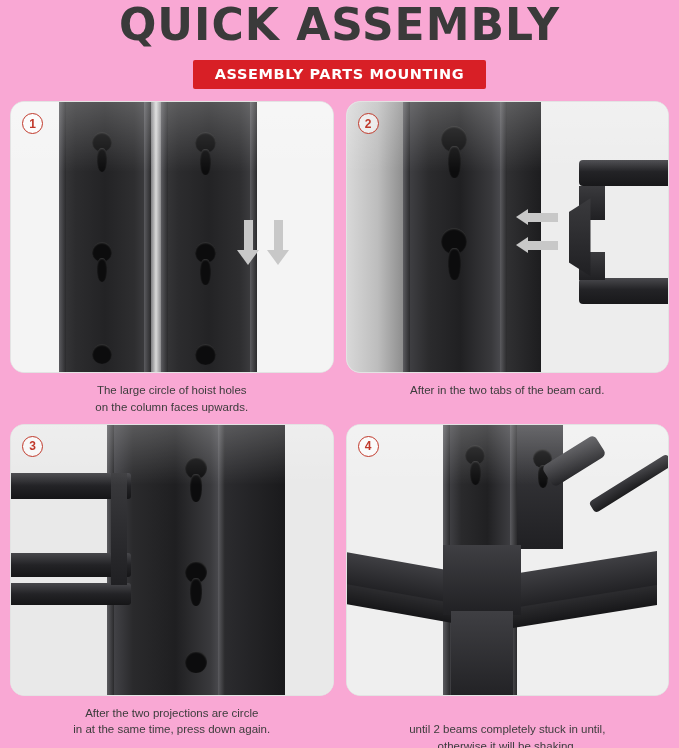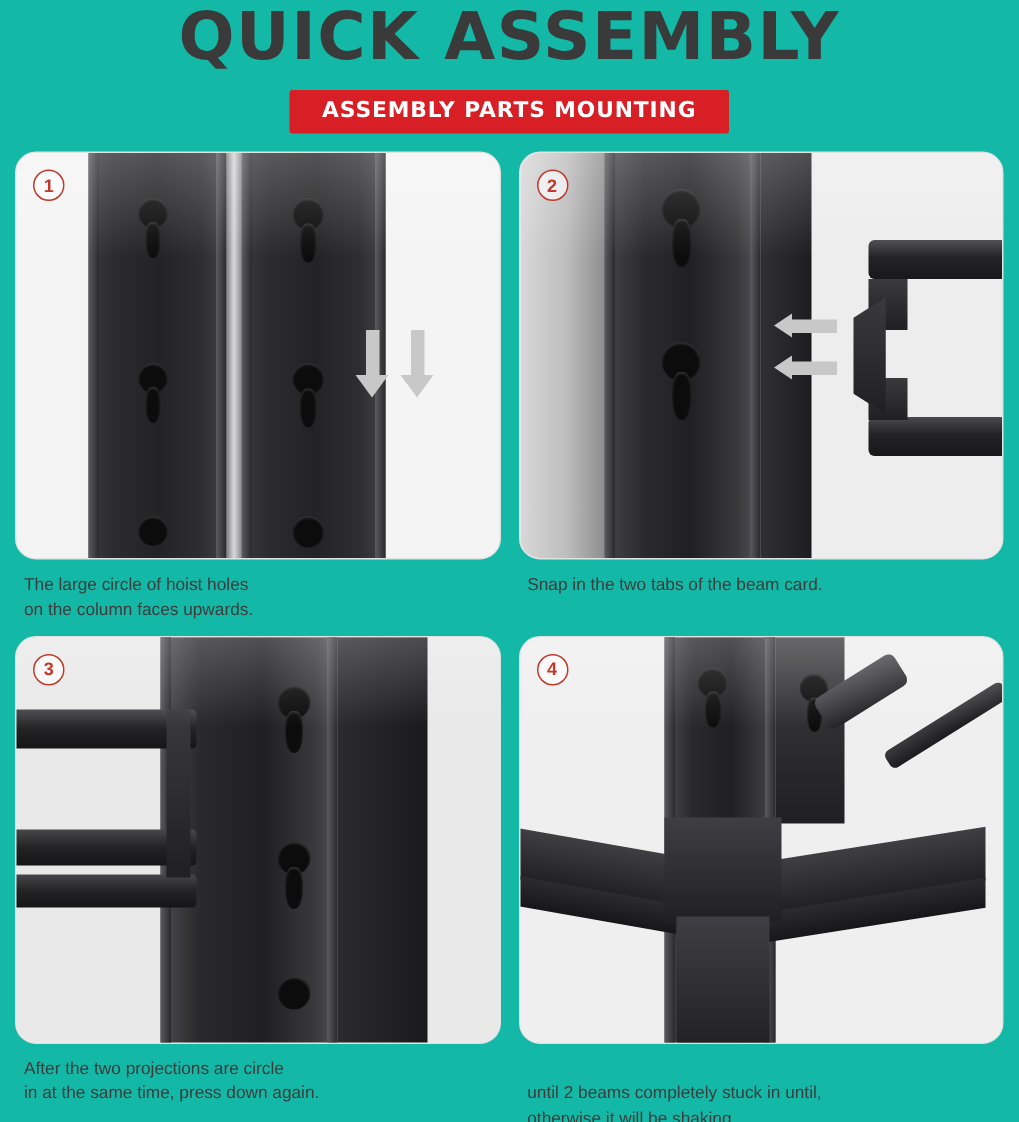--- a/index.html
+++ b/index.html
@@ -7,21 +7,21 @@
     width: 679px;
     height: 748px;
     background: #ffffff;
     font-family: "Liberation Sans", sans-serif;
     overflow: hidden;
   }
   .page {
     position: relative;
     width: 679px;
     height: 748px;
-    background: #14b8a6;
+    background: #f9a8d4;
   }
 
   
   .title {
     text-align: center;
     font-size: 44px;
     font-weight: bold;
     letter-spacing: 1px;
     color: #3a3a3a;
     line-height: 1.05;
@@ -59,21 +59,21 @@
   .photo {
     position: relative;
     width: 100%;
     height: 272px;
     border: 1px solid #e3e3e3;
     border-radius: 14px;
     overflow: hidden;
     background: #f2f2f2;
   }
   .caption {
-    text-align: left;
+    text-align: center;
     font-size: 11.5px;
     color: #3c3c3c;
     line-height: 1.45;
     padding: 9px 6px 2px 6px;
   }
 
   
   .step-num {
     position: absolute;
     top: 11px;
@@ -292,21 +292,21 @@
         </div>
         <div>
           <div class="arrow-shaft" style="left:181px; top:139px; width:30px; height:9px;"></div>
           <div class="arrow-head-left" style="left:169px; top:135px;"></div>
         </div>
 
         <div class="step-num">2</div>
         <div class="sheen" style="left:0;top:0;right:0;height:70px;"></div>
       </div>
       <div class="caption">
-        <span>Snap in the two tabs of the beam card.</span>
+        <span>After in the two tabs of the beam card.</span>
       </div>
     </div>
 
     <div class="cell">
       <div class="photo">
         <div class="p3-bg"></div>
 
         <div class="p3-col">
           <div class="p1-edge" style="left:0"></div>
           <div class="p1-edge" style="right:0"></div>

